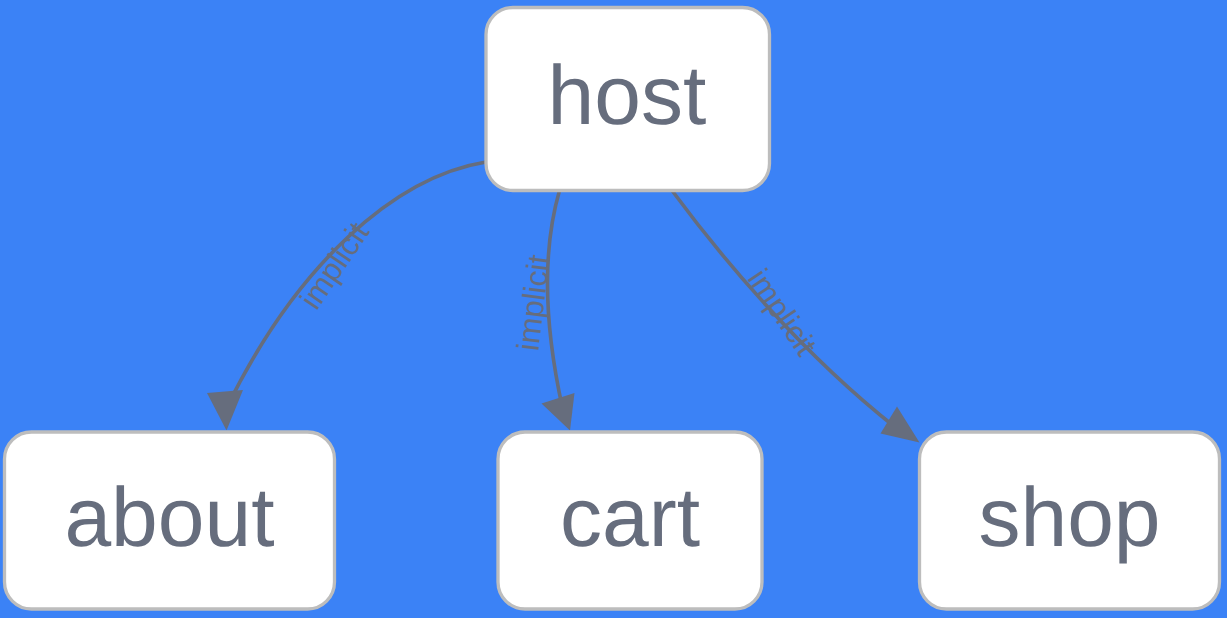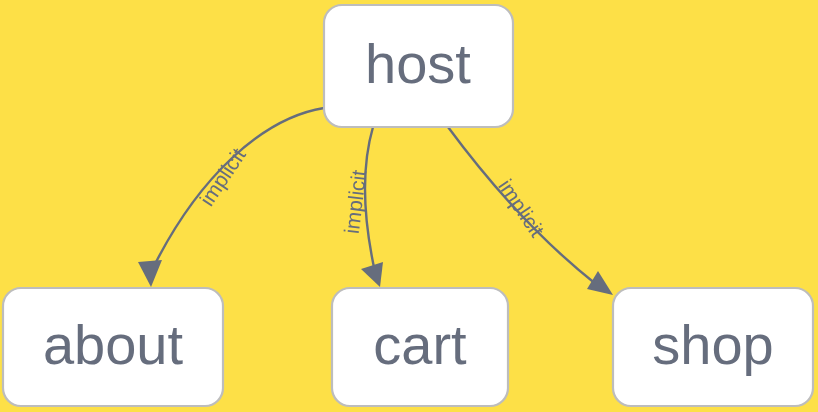--- a/index.html
+++ b/index.html
@@ -8,21 +8,21 @@
     padding: 0;
     background: #ffffff;
   }
   body {
     font-family: "Liberation Sans", sans-serif;
   }
   #canvas {
     position: relative;
     width: 818px;
     height: 412px;
-    background: #fde047;
+    background: #3b82f6;
     overflow: hidden;
   }
   #graph-svg {
     position: absolute;
     left: 0;
     top: 0;
     width: 818px;
     height: 412px;
   }
   .node-box {

